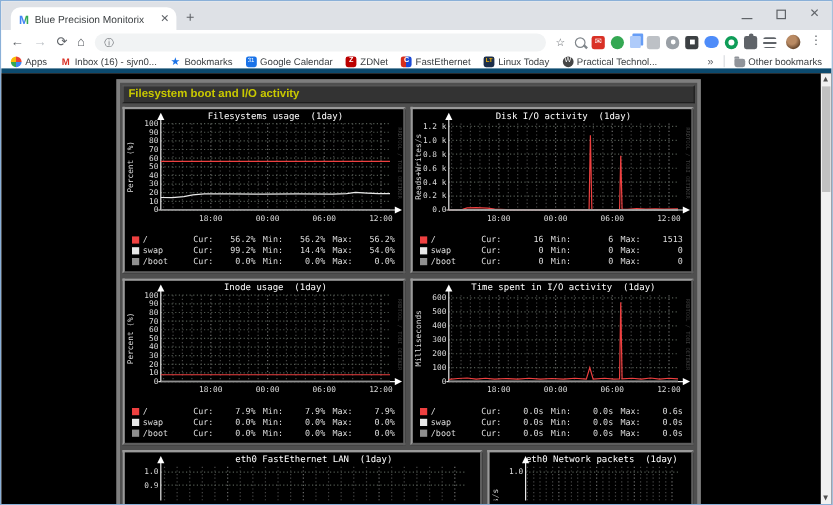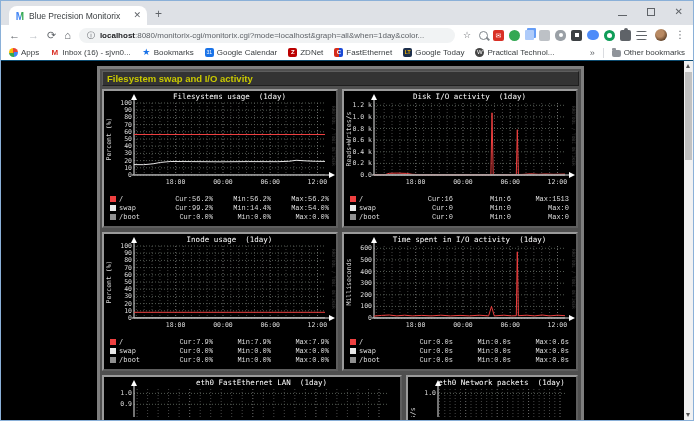--- a/index.html
+++ b/index.html
@@ -41,21 +41,21 @@
   .xi-oval { background:#4e8cf9; border-radius:5px; width:12px; height:10px; }
   .xi-greenc { background:#0f9d58; border-radius:50%; }
   .xi-greenc::after { content:""; position:absolute; left:3px; top:3px; width:5px; height:5px; border-radius:50%; background:#fff; }
   .xi-puzzle { background:#5f6368; border-radius:2px; }
   .xi-puzzle::after { content:""; position:absolute; left:3.5px; top:-2px; width:4px; height:4px; border-radius:50%; background:#5f6368; }
   .xi-tablist { background:repeating-linear-gradient(#5f6368 0 1.5px, transparent 1.5px 4px); width:11px; height:9px; }
   .avatar { width:12px; height:12px; border-radius:50%; background:radial-gradient(circle at 40% 35%, #b98a63 0 35%, #6b4a2f 70%, #3c2a1a); flex:none; }
   .menu-dots { font-size:10px; color:#5f6368; line-height:1; }
 
   
-  .bookmarks { height:16px; background:#fff; border-bottom:1px solid #0c4a6e; display:flex; align-items:center; padding:0 8px; gap:11px; font-size:8px; color:#3c4043; flex:none; }
+  .bookmarks { height:16px; background:#fff; border-bottom:4px solid #0c4a6e; display:flex; align-items:center; padding:0 8px; gap:11px; font-size:8px; color:#3c4043; flex:none; }
   .bm { display:flex; align-items:center; gap:3px; white-space:nowrap; }
   .bi { width:9px; height:9px; border-radius:2px; display:inline-block; flex:none; font-size:8px; line-height:9px; text-align:center; }
   .bi-apps { border-radius:50%; background:conic-gradient(#ea4335 0 25%, #4285f4 0 50%, #34a853 0 75%, #fbbc05 0); }
   .bi-gmail { color:#d93025; font-weight:bold; background:none; }
   .bi-star { color:#1a73e8; background:none; font-size:9px; }
   .bi-calendar { background:#1a73e8; color:#fff; font-size:5px; line-height:9px; }
   .bi-zdnet { background:#b00; color:#fff; font-size:6px; font-weight:bold; }
   .bi-computerworld { background:linear-gradient(90deg,#d62c1a 0 50%,#1a49d6 0); color:#fff; font-size:6px; font-weight:bold; }
   .bi-linuxtoday { background:#1c2e4a; color:#f4b400; font-size:5px; font-weight:bold; }
   .bi-wordpress { background:#464646; border-radius:50%; color:#fff; font-size:6px; }
@@ -71,21 +71,21 @@
   .section-header { background:#333; border:1px solid; border-color:#5d5d5d #1f1f1f #1f1f1f #5d5d5d; color:#c9c900; font-weight:bold; font-size:9.5px; padding:1px 4px; margin-bottom:3px; }
   .charts { display:grid; grid-template-columns:236px 236px; gap:4px; margin-bottom:4px; }
   .charts2 { display:grid; grid-template-columns:300px 172px; gap:4px; }
   .panel { background:#000; border:2px solid; border-color:#9a9a9a #5e5e5e #5e5e5e #9a9a9a; height:139px; overflow:hidden; padding:0; }
   .panel.short { height:120px; }
   .graph { width:100%; height:100%; }
   .legend { padding:0 0 0 6px; font-family:"DejaVu Sans Mono", monospace; font-size:7px; color:#ddd; }
   .lrow { display:flex; align-items:center; height:9px; }
   .sw { width:6px; height:6px; display:inline-block; margin-right:3px; flex:none; }
   .lname { width:36px; overflow:hidden; white-space:nowrap; }
-  .lc { display:flex; justify-content:flex-end; width:52px; margin-left:6px;font-family:Liberation Mono, monospace; }
+  .lc { display:flex; justify-content:space-between; width:52px; margin-left:6px; }
   .lc i, .lc b { font-style:normal; font-weight:normal; }
 
   
   .scrollbar { position:absolute; right:0; top:0; width:9px; height:100%; background:#f1f1f1; }
   .sb-up, .sb-down { position:absolute; left:2px; width:0; height:0; border-left:2.5px solid transparent; border-right:2.5px solid transparent; }
   .sb-up { top:3px; border-bottom:4px solid #505050; }
   .sb-down { bottom:3px; border-top:4px solid #505050; }
   .sb-thumb { position:absolute; left:1px; top:11px; width:7px; height:88px; background:#c1c1c1; }
 </style>
 </head>
@@ -117,21 +117,20 @@
     </div>
   </div>
 
   <div class="toolbar">
     <span class="nav-ic">←</span>
     <span class="nav-ic disabled">→</span>
     <span class="nav-ic">⟳</span>
     <span class="nav-ic">⌂</span>
     <div class="addressbar">
       <span>ⓘ</span>
-      <span class="url"><b>localhost</b><span>:8080/monitorix-cgi/monitorix.cgi?mode=localhost&amp;graph=all&amp;when=1day&amp;color...</span></span>
     </div>
     <span class="star">☆</span>
     <div class="extrow" id="extrow">
         <span class="xi xi-search"></span>
         <span class="xi xi-mail">✉</span>
         <span class="xi xi-globe"></span>
         <span class="xi xi-pages"></span>
         <span class="xi xi-card"></span>
         <span class="xi xi-eye"></span>
         <span class="xi xi-darksq"></span>
@@ -165,40 +164,40 @@
         <span class="bm">
           <span class="bi bi-zdnet">Z</span>
           <span>ZDNet</span>
         </span>
         <span class="bm">
           <span class="bi bi-computerworld">C</span>
           <span>FastEthernet</span>
         </span>
         <span class="bm">
           <span class="bi bi-linuxtoday">LT</span>
-          <span>Google Today</span>
+          <span>Linux Today</span>
         </span>
         <span class="bm">
           <span class="bi bi-wordpress">W</span>
           <span>Practical Technol...</span>
         </span>
       </span>
     <span class="bm-right">
       <span class="bm-chevron">»</span>
       <span class="bm-sep"></span>
       <span class="bm">
         <span class="bi bi-folder"></span>
         <span>Other bookmarks</span>
       </span>
     </span>
   </div>
 
   <div class="content">
     <div class="frame">
-      <div class="section-header">Filesystem swap and I/O activity</div>
+      <div class="section-header">Filesystem boot and I/O activity</div>
       <div class="charts">
         <div class="panel">
             <div class="graph"><svg width="232" height="99" viewBox="0 0 232 99">
                 <line x1="32.3" y1="12" x2="32.3" y2="84" stroke="#474747" stroke-width="1" stroke-dasharray="1,2"></line>
                 <line x1="40.2" y1="12" x2="40.2" y2="84" stroke="#474747" stroke-width="1" stroke-dasharray="1,2"></line>
                 <line x1="48.0" y1="12" x2="48.0" y2="84" stroke="#474747" stroke-width="1" stroke-dasharray="1,2"></line>
                 <line x1="55.9" y1="12" x2="55.9" y2="84" stroke="#474747" stroke-width="1" stroke-dasharray="1,2"></line>
                 <line x1="63.8" y1="12" x2="63.8" y2="84" stroke="#474747" stroke-width="1" stroke-dasharray="1,2"></line>
                 <line x1="71.7" y1="12" x2="71.7" y2="84" stroke="#6e6e6e" stroke-width="1" stroke-dasharray="1,2"></line>
                 <line x1="79.6" y1="12" x2="79.6" y2="84" stroke="#474747" stroke-width="1" stroke-dasharray="1,2"></line>

